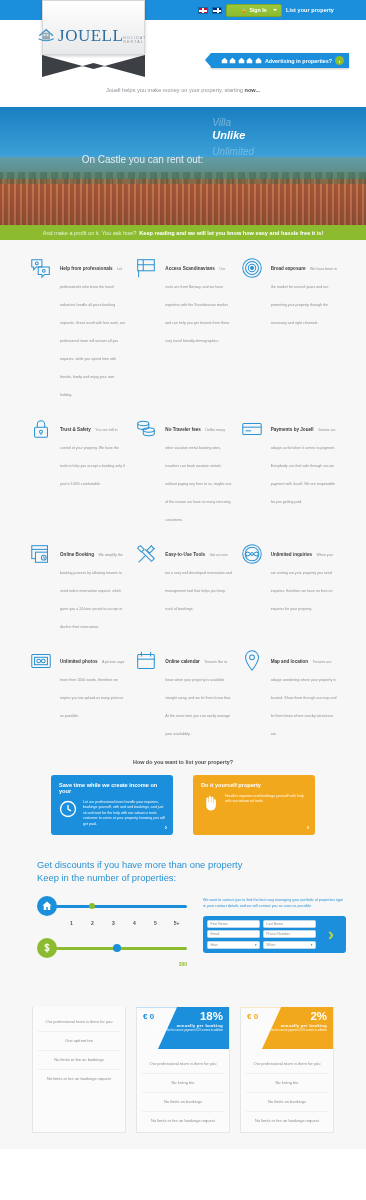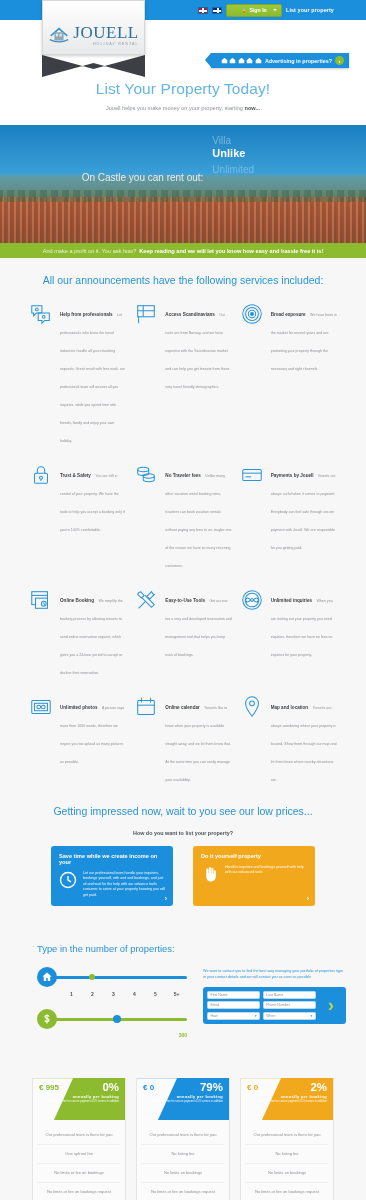--- a/index.html
+++ b/index.html
@@ -67,21 +67,21 @@
     box-shadow: 0 1px 3px rgba(0,0,0,.2);
     display: flex; align-items: flex-end; justify-content: center;
     padding-bottom: 8px;
     z-index: 5;
   }
   .logo-inner { display:flex; align-items:center; gap:3px; }
   .logo-mark {
     width: 22px; height: 22px;
     position: relative;
   }
-  .logo-text { display:flex; flex-direction:column; align-items:center; }
+  .logo-text { display:flex; flex-direction:row; align-items:center; }
   .logo-word {
     font-family: "Liberation Serif", serif;
     font-size: 17px;
     color: #2e6f9e;
     letter-spacing: .5px;
     line-height: 1;
   }
   .logo-sub {
     font-size: 3.6px; color: #8a9aa4; letter-spacing: 1.1px;
     margin-top: 1px; align-self: flex-end;
@@ -144,21 +144,21 @@
   .hero-hills {
     position:absolute; left:0; right:0; bottom:46px; height:22px;
     background: linear-gradient(rgba(120,150,130,.55), rgba(90,120,95,.8));
   }
   .hero-text {
     position: absolute; left: 0; right: 0; top: 22px;
     display: flex; justify-content: center; align-items: baseline; gap: 9px;
     z-index: 3;
   }
   .hero-lead { color:#e3eef6; font-size:10px; }
-  .hero-rot { position: relative; width: 72px; height: 34px; }
+  .hero-rot { position: relative; width: 72px; height: 34px; font-style: italic; }
   .hero-rot span {
     position: absolute; left: 0; color: #ffffff; font-size: 10px; white-space: nowrap;
   }
   .hero-rot .r0 { top: -12px; opacity: .36; font-weight: normal; }
   .hero-rot .r1 { top: 0px;  opacity: 1;  font-weight: bold; font-size: 11px; }
   .hero-rot .r2 { top: 17px; opacity: .30; font-weight: normal; }
 
   .green-strip {
     background: #8cbb2f; height: 15px;
     display: flex; align-items: center; justify-content: center;
@@ -342,21 +342,20 @@
       <svg width="7" height="7" viewBox="0 0 10 10">
           <path d="M5 1 L9 4.5 L9 9 L1 9 L1 4.5 Z" fill="#fff"></path>
         </svg>
     </span>
     <span class="adv-label">Advertising in properties?</span>
     <span class="adv-go">›</span>
   </div>
 </div>
 
 <div class="title-block">
-  <h1 class="page-title">List Your Property Today!</h1>
   <p class="page-sub">
     <span>Jouell helps you make money on your property, starting </span><b>now...</b>
   </p>
 </div>
 
 <div class="hero">
   <div class="hero-hills"></div>
   <div class="hero-city"></div>
   <div class="hero-text">
     <span class="hero-lead">On Castle you can rent out:</span>
@@ -366,21 +365,20 @@
       <span class="r2">Unlimited</span>
     </span>
   </div>
 </div>
 <div class="green-strip">
   <span>And make a profit on it. You ask how?</span>
   <b>Keep reading and we will let you know how easy and hassle free it is!</b>
 </div>
 
 <div class="services">
-  <h2 class="services-title">All our announcements have the following services included:</h2>
   <div class="svc-grid">
 
     <div class="svc">
       <span class="svc-ico">
         <svg width="24" height="24" viewBox="0 0 26 26" fill="none" stroke="#2a93d5" stroke-width="1.1">
           <path d="M3 4h11v8H8l-3 3v-3H3z"></path>
             <circle cx="8.5" cy="8" r="1.5"></circle>
           <path d="M10 12h12v8h-5l-3 3v-3h-4z"></path>
             <circle cx="16" cy="16" r="1.5"></circle>
         </svg>
@@ -548,21 +546,20 @@
       <span class="svc-body">
         <span class="svc-h">Map and location</span>
         <span class="svc-p">Tenants are always wondering where your property is located. Show them through our map and let them know where nearby attractions are.</span>
       </span>
     </div>
 
   </div>
 </div>
 
 <div class="choice-wrap">
-  <h2 class="choice-title">Getting impressed now, wait to you see our low prices...</h2>
   <p class="choice-q">How do you want to list your property?</p>
   <div class="choice-row">
 
     <div class="choice-card blue">
       <h4>Save time while we create income on your</h4>
       <div class="choice-inner">
         <span class="choice-ico">
           <svg width="18" height="18" viewBox="0 0 24 24" fill="none" stroke="#fff" stroke-width="1.8">
             <circle cx="12" cy="12" r="10"></circle>
               <path d="M12 6.5V12l4 2.4"></path>
@@ -584,22 +581,22 @@
         <span class="choice-p">Handles inquiries and bookings yourself with help with our advanced tools</span>
       </div>
       <span class="choice-arrow">›</span>
     </div>
 
   </div>
 </div>
 
 <div class="disc">
   <h2 class="disc-title">
-    <br>
-    <span>Type in the number of properties:</span>
+    <span>Get discounts if you have more than one property</span><br>
+    <span>Keep in the number of properties:</span>
   </h2>
   <div class="disc-main">
     <div class="sliders">
 
       <div class="slider-row">
         <span class="slider-knob-ico blue">
           <svg width="12" height="12" viewBox="0 0 24 24" fill="#fff">
               <path d="M12 3l9 8h-2.5v9h-5v-6h-3v6h-5v-9H3z"></path>
             </svg>
         </span>
@@ -644,42 +641,35 @@
         <span class="cf-submit">›</span>
       </div>
     </div>
   </div>
 </div>
 
 <div class="pricing">
   <div class="price-row">
 
     <div class="price-card">
-      <div class="price-head hd-green">
-        <span class="wedge"></span>
-        <span class="euro">€ 995</span>
-        <span class="pct">0%</span>
-        <span class="per">annually per booking</span>
-        <span class="note">* Transaction fee for secure payment 4.5% comes in addition</span>
-      </div>
       <div class="price-feats">
         <div class="price-feat">Our professional team is there for you</div>
         <div class="price-feat">One upfront fee</div>
         <div class="price-feat">No limits or fee on bookings</div>
         <div class="price-feat">No limits or fee on bookings request</div>
 
       </div>
 
     </div>
 
     <div class="price-card">
       <div class="price-head hd-blue">
         <span class="wedge"></span>
         <span class="euro">€ 0</span>
-        <span class="pct">79%</span>
+        <span class="pct">18%</span>
         <span class="per">annually per booking</span>
         <span class="note">* Transaction fee for secure payment 4.5% comes in addition</span>
       </div>
       <div class="price-feats">
         <div class="price-feat">Our professional team is there for you</div>
         <div class="price-feat">No listing fee</div>
         <div class="price-feat">No limits on bookings</div>
         <div class="price-feat">No limits or fee on bookings request</div>
 
       </div>

